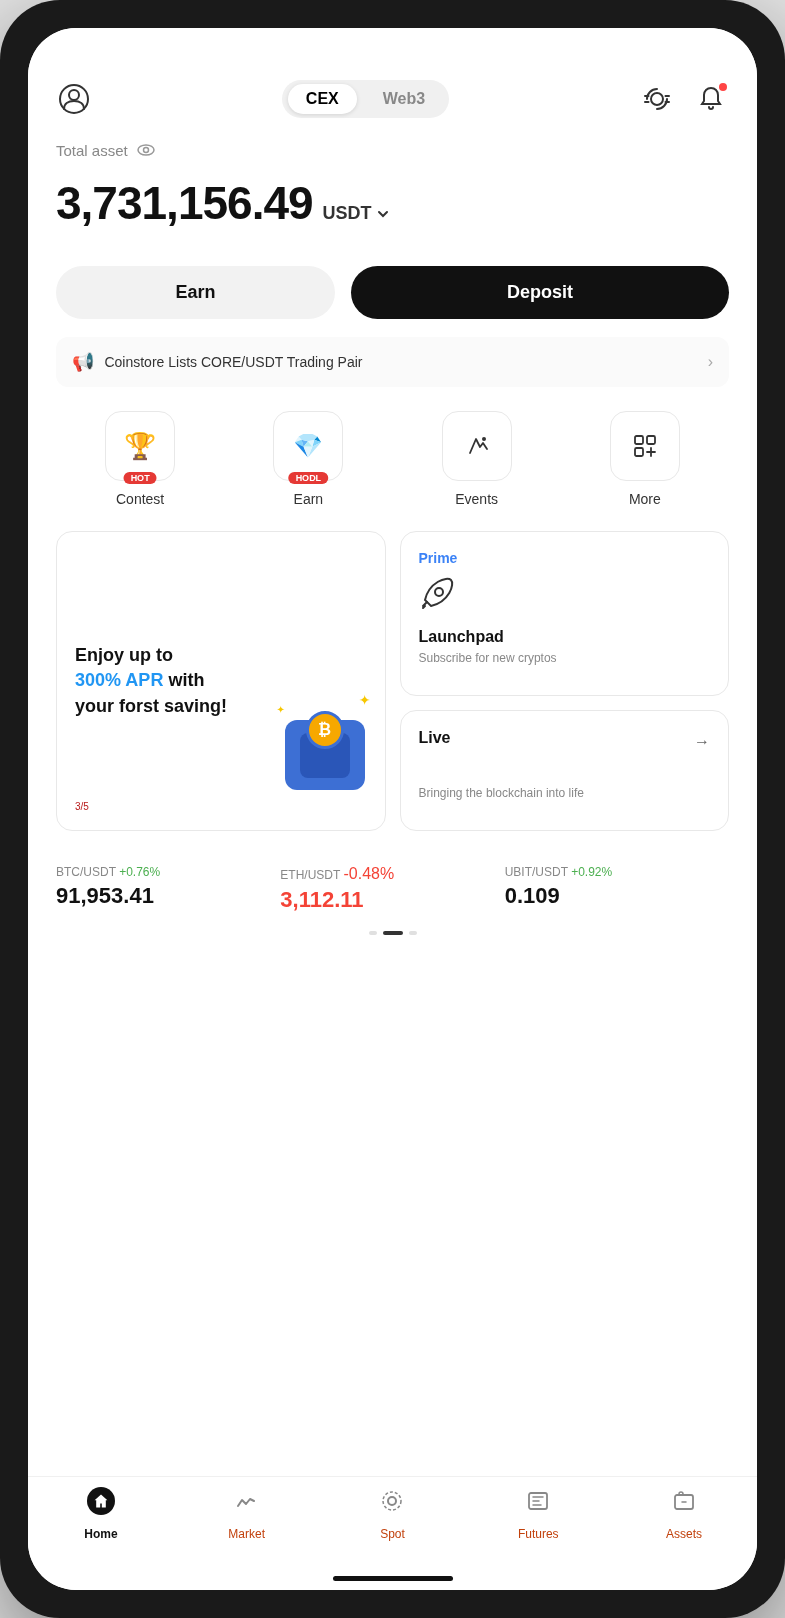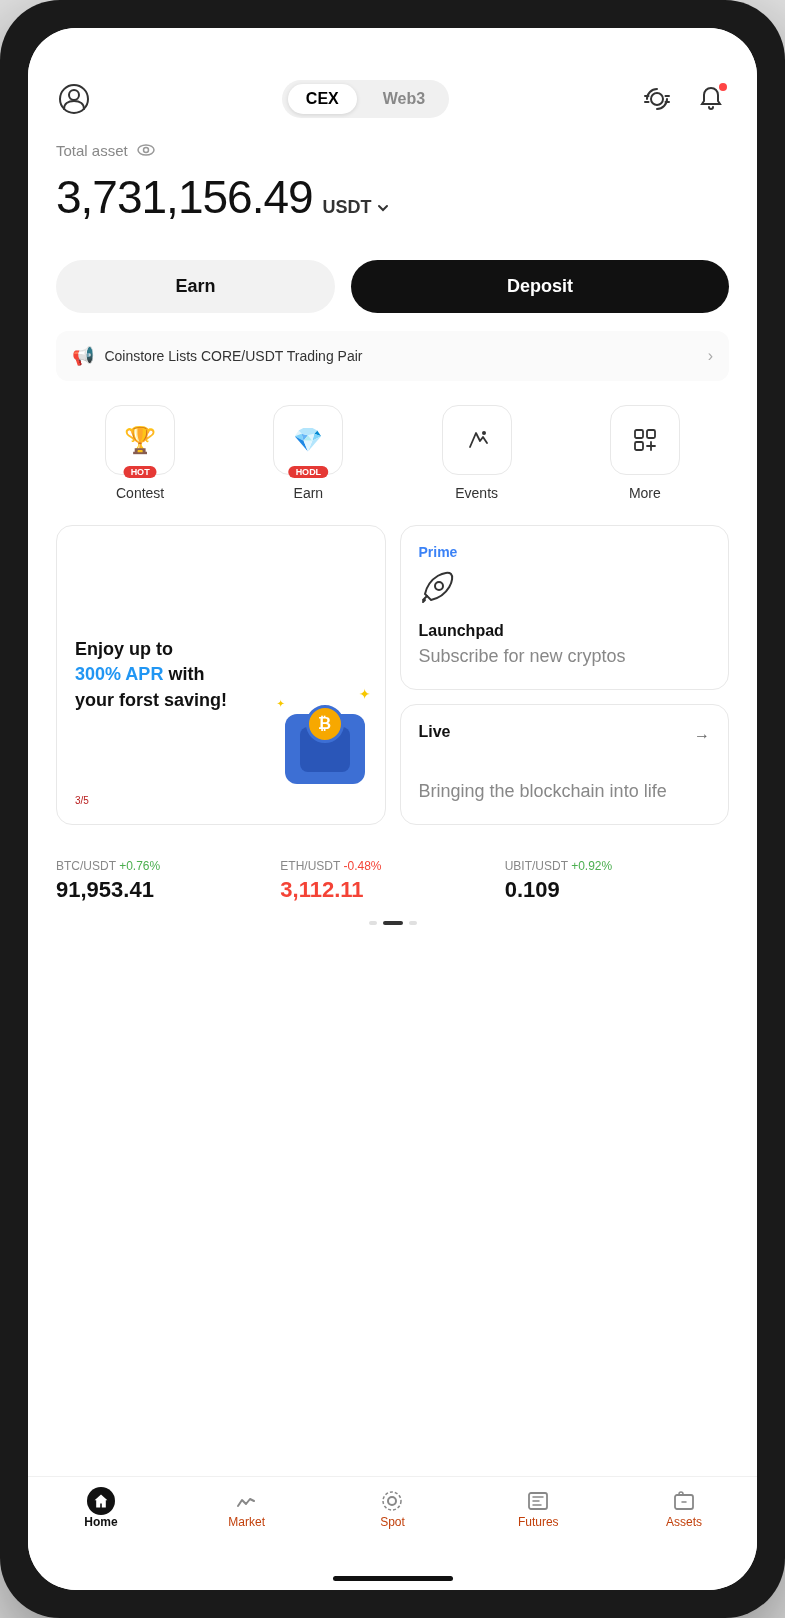--- a/index.html
+++ b/index.html
@@ -95,30 +95,30 @@
     }
     .asset-section {
       padding: 10px 0 18px;
     }
     .asset-label {
       display: flex;
       align-items: center;
       gap: 8px;
       color: #888;
       font-size: 15px;
-      margin-bottom: 10px;
+      margin-bottom: 16px;
     }
     .asset-amount {
       display: flex;
       align-items: baseline;
       gap: 10px;
     }
     .asset-value {
       font-size: 46px;
-      font-weight: 400;
+      font-weight: 700;
       color: #111;
       letter-spacing: -1px;
     }
     .asset-currency {
       font-size: 18px;
       font-weight: 600;
       color: #333;
       display: flex;
       align-items: center;
       gap: 4px;
@@ -261,21 +261,21 @@
       font-size: 32px;
       margin-bottom: 8px;
     }
     .card-title {
       font-size: 16px;
       font-weight: 700;
       color: #111;
       margin-bottom: 4px;
     }
     .card-subtitle {
-      font-size: 18px;
+      font-size: 12px;
       color: #888;
       line-height: 1.4;
     }
     .card-live {
       display: flex;
       flex-direction: column;
       gap: 28px;
     }
     .card-live-header {
       display: flex;
@@ -298,21 +298,21 @@
       font-size: 12px;
       color: #888;
       margin-bottom: 4px;
     }
     .market-change-positive {
       color: #4caf50;
       font-size: 12px;
     }
     .market-change-negative {
       color: #f44336;
-      font-size: 12px;
+      font-size: 16px;
     }
     .market-price {
       font-size: 22px;
       font-weight: 700;
       color: #111;
     }
     .market-price-red {
       font-size: 22px;
       font-weight: 700;
       color: #f44336;
@@ -340,21 +340,21 @@
       display: flex;
       align-items: flex-start;
       padding-top: 10px;
       flex-shrink: 0;
     }
     .nav-item {
       flex: 1;
       display: flex;
       flex-direction: column;
       align-items: center;
-      gap: 0;
+      gap: 12px;
       cursor: pointer;
     }
     .nav-icon {
       width: 28px;
       height: 28px;
       display: flex;
       align-items: center;
       justify-content: center;
       font-size: 22px;
     }

